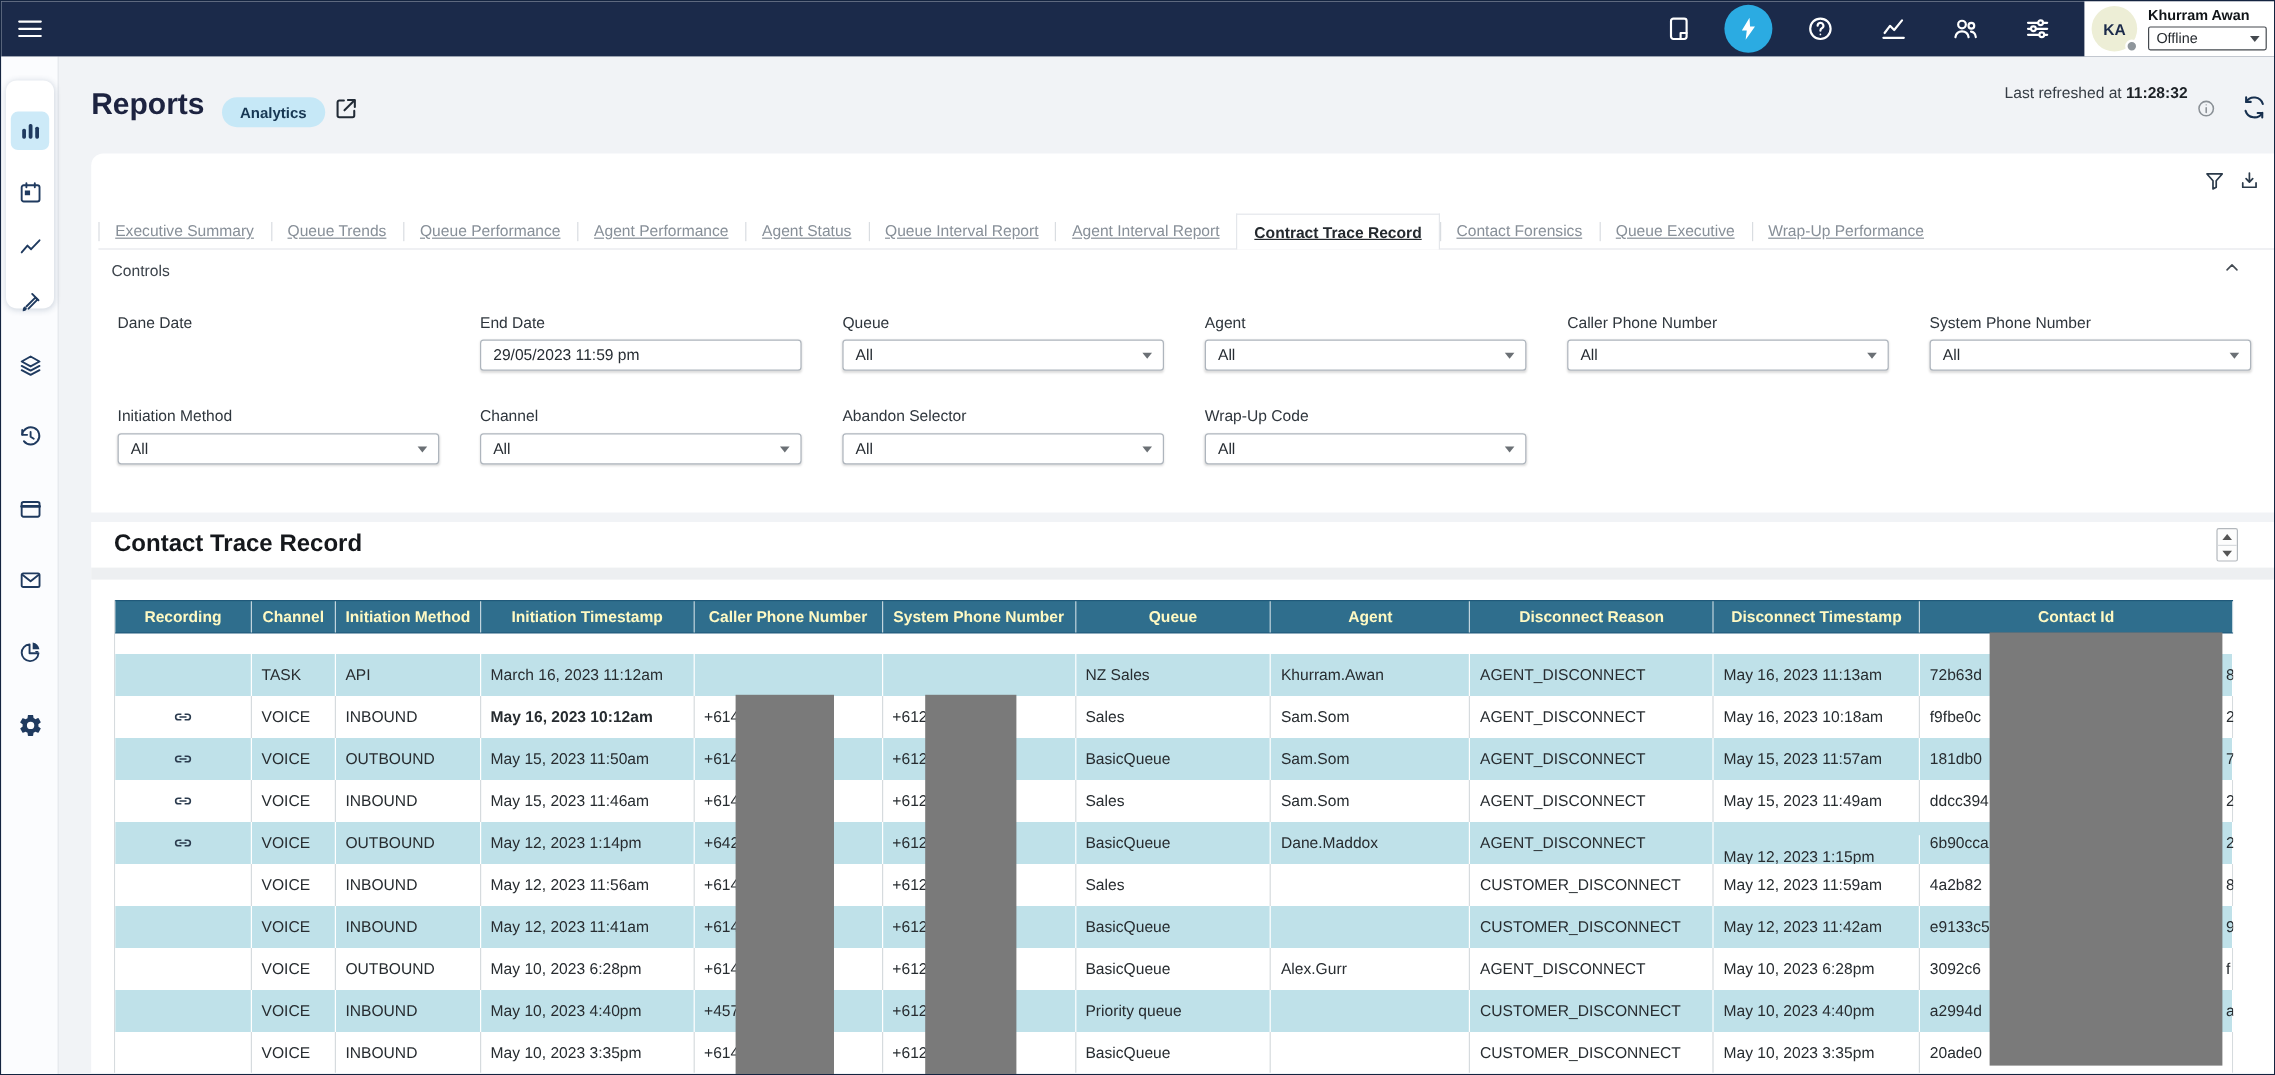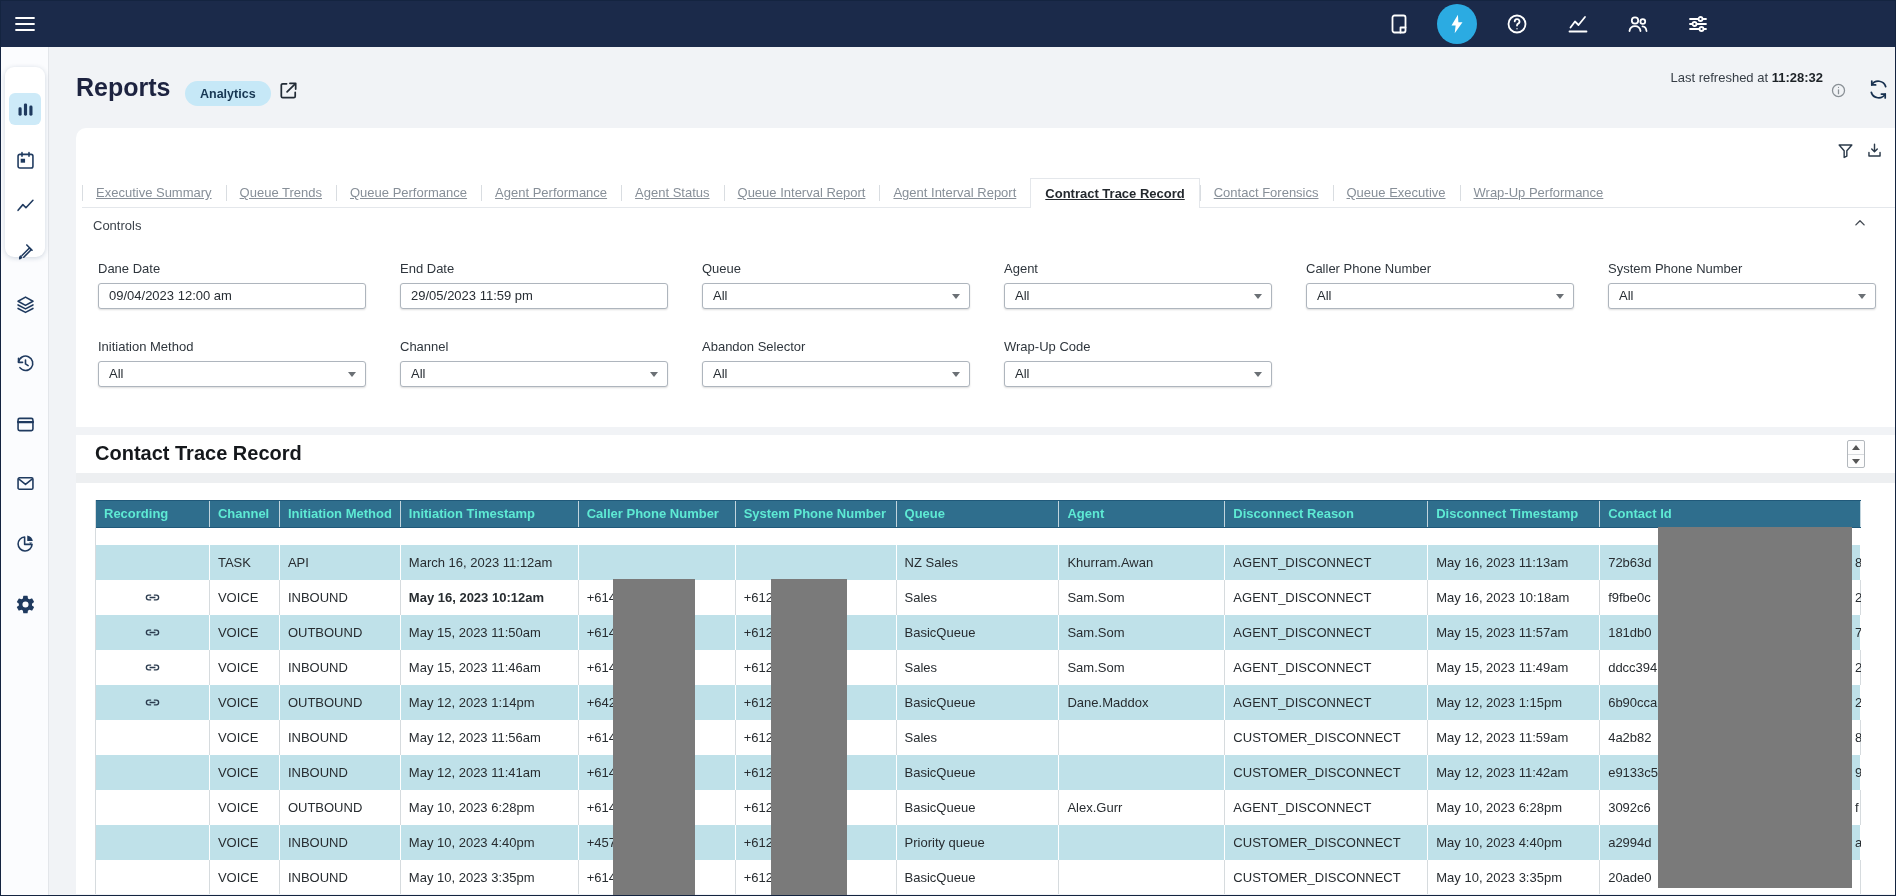--- a/index.html
+++ b/index.html
@@ -78,22 +78,22 @@
   .spinner .sp { position:absolute; left:0; width:16px; height:13px; display:flex; align-items:center;
        justify-content:center; cursor:pointer; }
   .spinner .up { top:0; } .spinner .dn { bottom:0; border-top:1px solid #d8dbde; }
   .spinner .tri-up { width:0;height:0;border-left:4px solid transparent;border-right:4px solid transparent;border-bottom:5px solid #555; }
   .spinner .tri-dn { width:0;height:0;border-left:4px solid transparent;border-right:4px solid transparent;border-top:5px solid #555; }
   .divider-band { position:absolute; left:0; right:0; top:38px; height:10px; background:#edeff1; }
 
   .table-wrap { position:absolute; left:19px; top:65px; width:1766px; bottom:0; overflow:hidden;
        border-left:1px solid #d6dbde; }
   .thead { display:flex; height:28px; background:var(--thead,#2f6e8d); border-top:1px solid #20597a; border-bottom:1px solid #20597a; }
-  .th { padding:0 8px; line-height:26px; color:#5eead4; font-weight:bold; font-size:13px;
-       border-right:1px solid rgba(255,255,255,.7); white-space:nowrap; overflow:hidden; cursor:pointer; }
+  .th { padding:0 8px; line-height:26px; color:#fef9c3; font-weight:bold; font-size:13px;
+       border-right:1px solid rgba(255,255,255,.7); white-space:nowrap; overflow:hidden; cursor:pointer;text-align:center; }
   .tr { display:flex; height:35px; background:#fff; }
   .tr.stripe { background:var(--stripe,#bfe1e9); }
   .td { padding:0 8px; line-height:35px; font-size:13px; color:#272c30; border-right:1px solid #d6dbde;
        white-space:nowrap; overflow:hidden; }
   .tr.stripe .td { border-right-color:#ffffff; }
   .td.rec { display:flex; align-items:center; justify-content:center; padding:0; color:#2b3b4e; }
   .td.rec .icon { width:19px; height:19px; cursor:pointer; }
   .tr.partial { height:17px; overflow:hidden; }
   .tail { position:absolute; left:1759px; width:26px; font-size:13px; color:#272c30; line-height:35px; }
 
@@ -147,20 +147,29 @@
         </span>
         <span class="tb-icon icon" style="left: 1685px;">
           <svg viewBox="0 0 24 24" fill="none" stroke="currentColor" stroke-width="1.8" stroke-linecap="round" stroke-linejoin="round">
             <path d="M4 7h16M4 12h16M4 17h16"></path>
             <circle cx="14.5" cy="7" r="2" fill="#1b2a4a"></circle>
             <circle cx="8.5" cy="12" r="2" fill="#1b2a4a"></circle>
             <circle cx="15.5" cy="17" r="2" fill="#1b2a4a"></circle>
           </svg>
         </span>
       </div>
+    <div class="user-panel">
+      <div class="avatar">KA</div>
+      <div class="status-dot"></div>
+      <div class="user-name">Khurram Awan</div>
+      <div class="status-select">
+        <span>Offline</span>
+        <span class="chev"></span>
+      </div>
+    </div>
   </div>
 
   <div class="sidebar">
     <div class="side-card" id="side-card">
         <div class="side-item active" style="left: 4px; top: 26px;">
           <span class="icon">
             <svg viewBox="0 0 24 24" fill="none" stroke="currentColor" stroke-width="1.8" stroke-linecap="round" stroke-linejoin="round">
               <rect x="4" y="9.5" width="3.6" height="9.5" rx="1.6" fill="currentColor" stroke="none"></rect>
               <rect x="10.2" y="5" width="3.6" height="14" rx="1.6" fill="currentColor" stroke="none"></rect>
               <rect x="16.4" y="7.5" width="3.6" height="11.5" rx="1.6" fill="currentColor" stroke="none"></rect>
@@ -300,21 +309,20 @@
       </div>
     <div class="controls-heading">Controls</div>
     <span class="collapse-chev icon">
         <svg viewBox="0 0 24 24" fill="none" stroke="currentColor" stroke-width="1.8" stroke-linecap="round" stroke-linejoin="round">
           <path d="m6.5 14.5 5.5-5.5 5.5 5.5"></path>
         </svg>
       </span>
     <div id="controls-body">
         <div class="field" style="left: 22px; top: 133px;">
           <div class="flabel">Dane Date</div>
-          <div class="finput">09/04/2023 12:00 am</div>
         </div>
         <div class="field" style="left: 324px; top: 133px;">
           <div class="flabel">End Date</div>
           <div class="finput">29/05/2023 11:59 pm</div>
         </div>
         <div class="field" style="left: 626px; top: 133px;">
           <div class="flabel">Queue</div>
           <div class="fselect">All</div>
         </div>
         <div class="field" style="left: 928px; top: 133px;">
@@ -454,21 +462,21 @@
               </span>
             </div>
             <div class="td" style="width: 70px;">VOICE</div>
             <div class="td" style="width: 121px;">OUTBOUND</div>
             <div class="td" style="width: 178px;">May 12, 2023 1:14pm</div>
             <div class="td" style="width: 157px;">+642</div>
             <div class="td" style="width: 161px;">+612</div>
             <div class="td" style="width: 163px;">BasicQueue</div>
             <div class="td" style="width: 166px;">Dane.Maddox</div>
             <div class="td" style="width: 203px;">AGENT_DISCONNECT</div>
-            <div class="td" style="width: 172px;">May 12, 2023 1:15pm</div>
+            <div class="td" style="width: 172px; margin-top: 11px;">May 12, 2023 1:15pm</div>
             <div class="td" style="width: 261px;">6b90cca</div>
           </div>
           <div class="tr">
             <div class="td rec" style="width: 114px;"></div>
             <div class="td" style="width: 70px;">VOICE</div>
             <div class="td" style="width: 121px;">INBOUND</div>
             <div class="td" style="width: 178px;">May 12, 2023 11:56am</div>
             <div class="td" style="width: 157px;">+614</div>
             <div class="td" style="width: 161px;">+612</div>
             <div class="td" style="width: 163px;">Sales</div>

